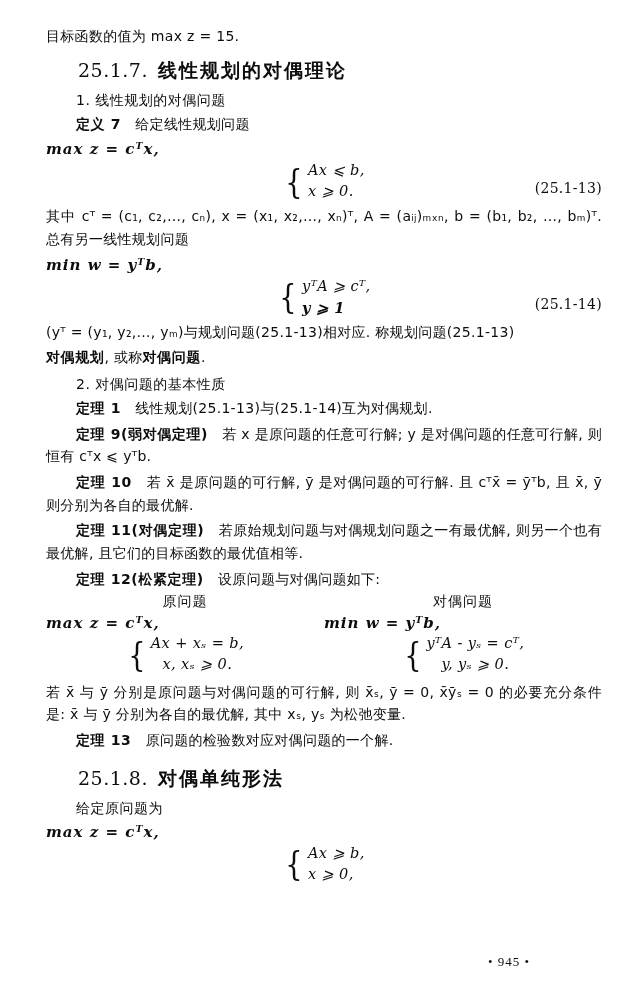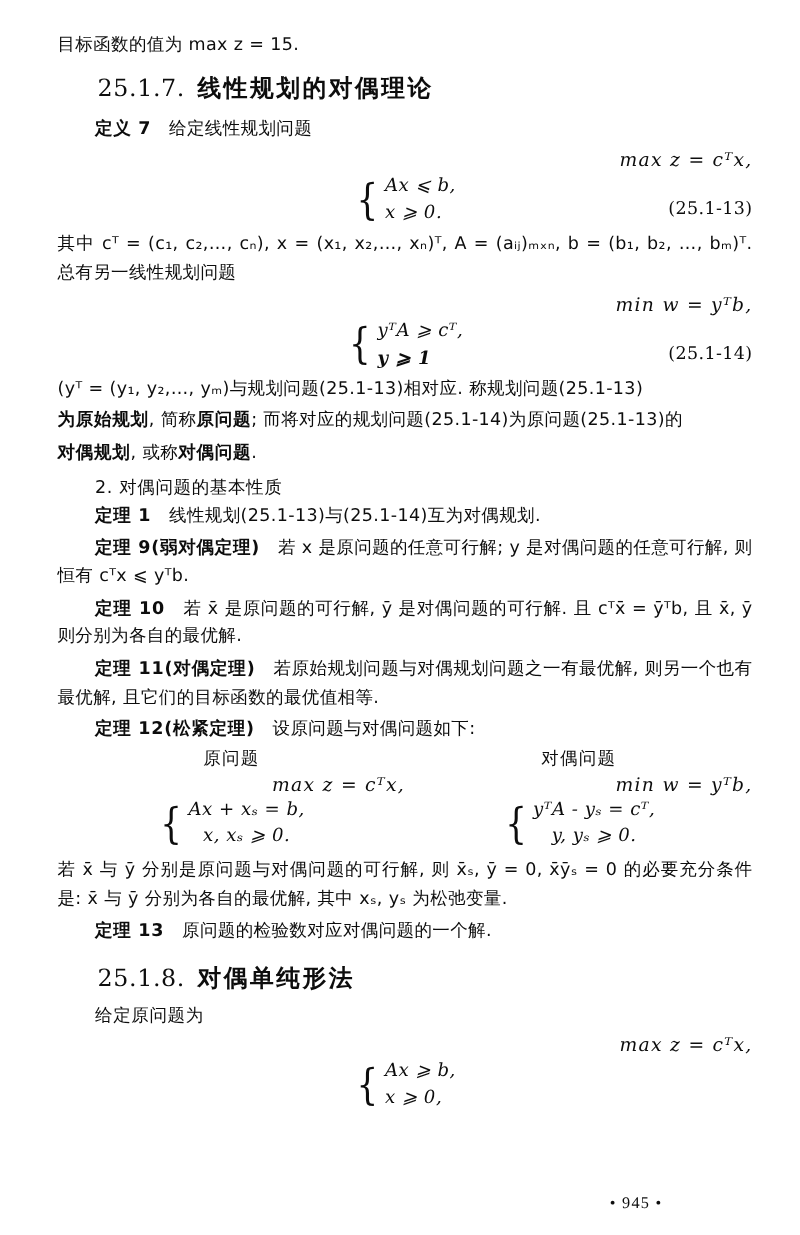--- a/index.html
+++ b/index.html
@@ -62,25 +62,26 @@
   .bold {
     font-weight: bold;
     letter-spacing: 0.6px;
   }
   .math {
     font-family: "DejaVu Serif", "Liberation Serif", serif;
     font-style: italic;
     letter-spacing: 0.4px;
   }
   .center {
-    text-align: right;
+    text-align: left;
     font-family: "DejaVu Serif", "Liberation Serif", serif;
     font-size: 15px;
     margin: 5px 0 2px 0;
     letter-spacing: 1px;
+    font-weight: bold;
   }
   
   .sys {
     position: relative;
     display: flex;
     justify-content: center;
     margin: 1px 0 2px 0;
   }
   .sys-inner {
     display: flex;
@@ -140,20 +141,21 @@
 
 <div class="page">
   <div class="content">
 
     <div class="para cn">目标函数的值为 max z = 15.</div>
 
     <div class="heading">
       <span class="num">25.1.7.</span><span class="txt">线性规划的对偶理论</span>
     </div>
 
+    <div class="sub">1. 线性规划的对偶问题</div>
 
     <div class="para cn" style="padding-left:30px;">
       <span class="bold">定义 7</span>&nbsp;&nbsp;&nbsp;<span>给定线性规划问题</span>
     </div>
 
     <div class="center math">max z = cᵀx,</div>
     <div class="sys eqline">
       <div class="sys-inner">
         <span class="brace">{</span>
         <span class="rows">
@@ -172,21 +174,20 @@
         <span class="brace">{</span>
         <span class="rows">
           <span class="math">yᵀA ⩾ cᵀ,</span>
           <span class="math bold">y ⩾ 1</span>
         </span>
       </div>
       <span class="eqno">(25.1-14)</span>
     </div>
 
     <div class="para cn">(yᵀ = (y₁, y₂,…, yₘ)与规划问题(25.1-13)相对应. 称规划问题(25.1-13)</div>
-    <div class="para cn"><span class="bold">为原始规划</span>, 简称<span class="bold">原问题</span>; 而将对应的规划问题(25.1-14)为原问题(25.1-13)的</div>
     <div class="para cn"><span class="bold">对偶规划</span>, 或称<span class="bold">对偶问题</span>.</div>
 
     <div class="sub">2. 对偶问题的基本性质</div>
 
     <div class="para cn indent">
       <span class="bold">定理 1</span>&nbsp;&nbsp;&nbsp;<span>线性规划(25.1-13)与(25.1-14)互为对偶规划.</span>
     </div>
 
     <div class="para cn indent">
       <span class="bold">定理 9(弱对偶定理)</span>&nbsp;&nbsp;&nbsp;<span>若 x 是原问题的任意可行解; y 是对偶问题的任意可行解, 则恒有 cᵀx ⩽ yᵀb.</span>

